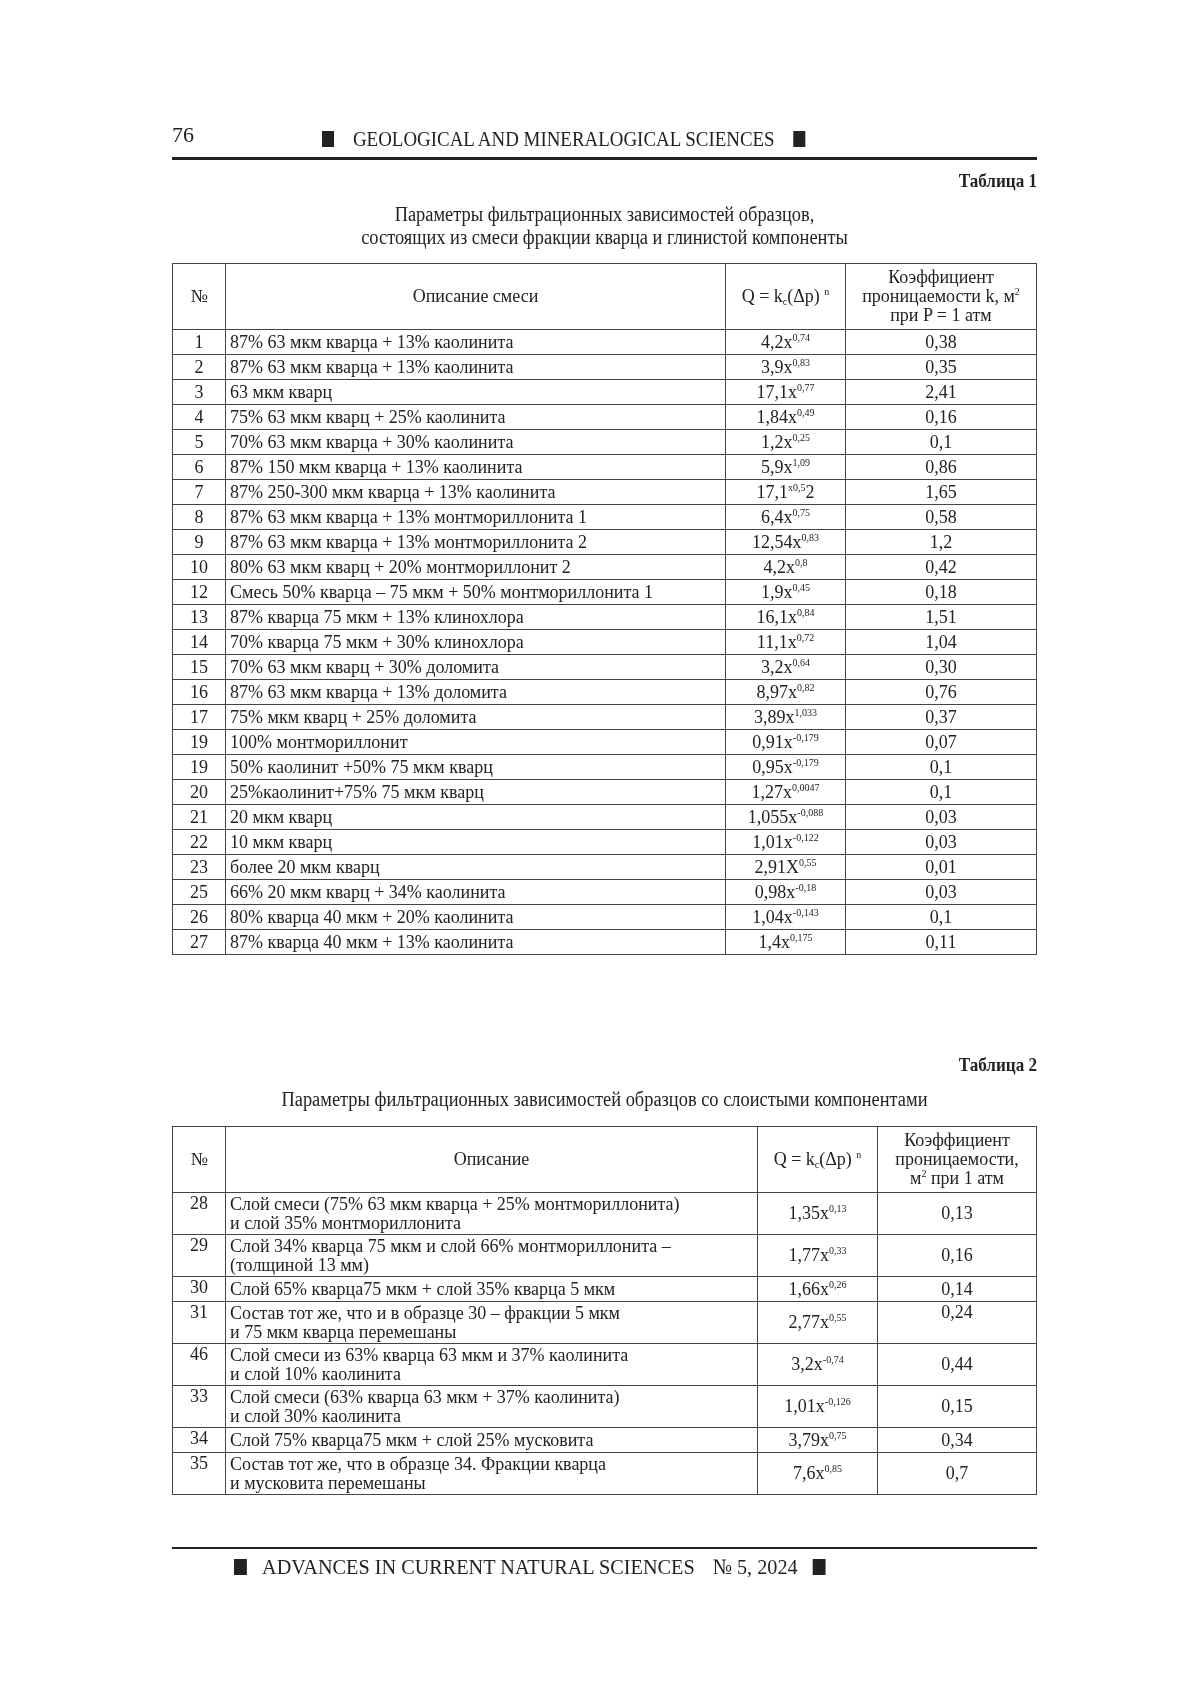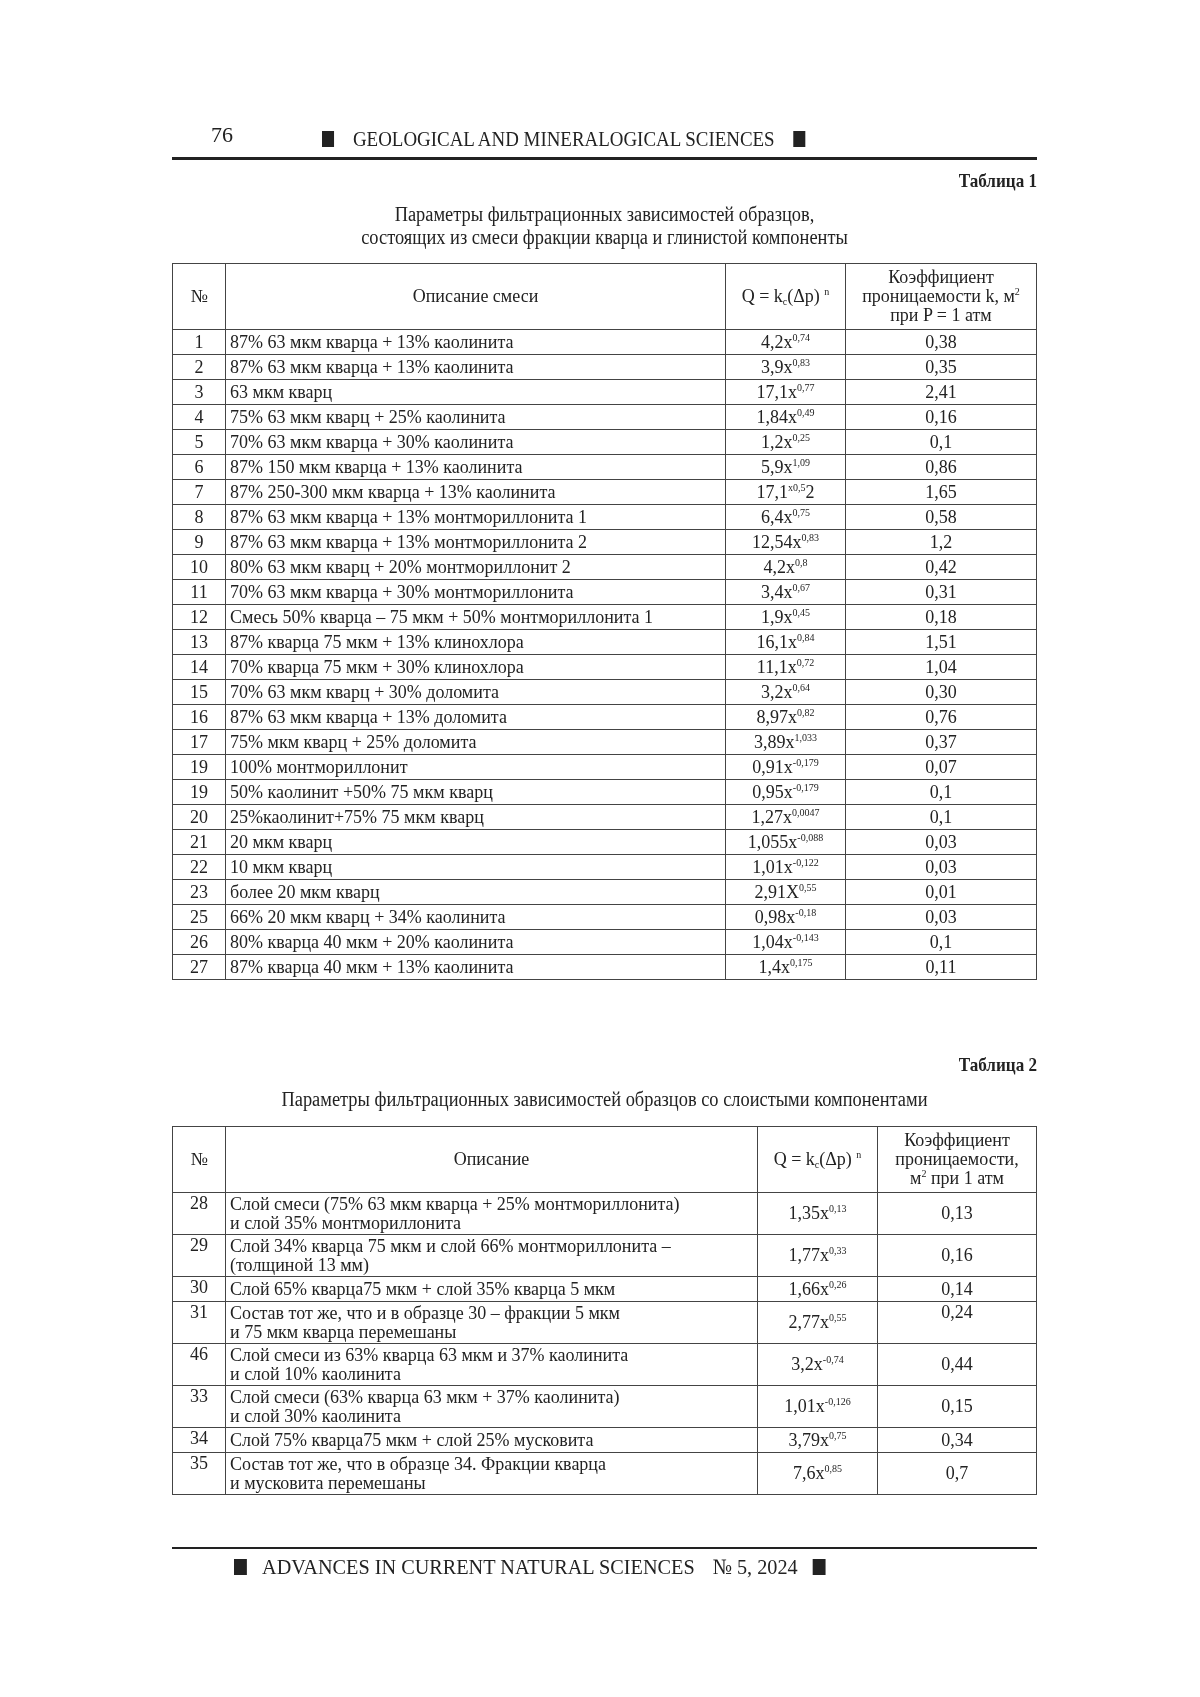--- a/index.html
+++ b/index.html
@@ -1,19 +1,19 @@
 <!DOCTYPE html>
 <html><head>
 <meta charset="utf-8">
 <style>
   html, body { margin: 0; padding: 0; background: #ffffff; }
   body { width: 1200px; height: 1697px; position: relative; font-family: "Liberation Serif", serif; color: #222; }
   .page { position: absolute; left: 0; top: 0; width: 1200px; height: 1697px; }
   .header { position: absolute; left: 172px; top: 118px; width: 865px; height: 40px; }
-  .page-num { position: absolute; left: 0; top: 4px; font-size: 22px; margin-left: 39px; }
+  .page-num { position: absolute; left: 0; top: 4px; font-size: 22px; }
   .running-head { position: absolute; left: 150px; top: 8px; width: 740px; font-size: 22px; letter-spacing: 0px; transform: scaleX(0.86); transform-origin: left center; white-space: nowrap; }
   .sq { display: inline-block; width: 14px; height: 16px; background: #222; vertical-align: -1px; }
   .header-rule { position: absolute; left: 172px; top: 157px; width: 865px; height: 3px; background: #222; }
   .table-label { position: absolute; right: 163px; font-size: 19px; font-weight: bold; transform: scaleX(0.9); transform-origin: right center; }
   .caption { position: absolute; left: 172px; width: 865px; text-align: center; font-size: 20px; line-height: 23px; transform: scaleX(0.92); transform-origin: center; }
   table { position: absolute; left: 172px; width: 864px; border-collapse: collapse; font-size: 18px; table-layout: fixed; }
   td, th { border: 1px solid #444; padding: 0 4px; font-weight: normal; vertical-align: middle; }
   th { text-align: center; line-height: 19px; }
   td.num { text-align: center; }
   td.desc { text-align: left; white-space: nowrap; overflow: hidden; }
@@ -123,26 +123,20 @@
           <td class="eq"><span>12,54x</span><sup>0,83</sup><span></span></td>
           <td class="val">1,2</td>
         </tr>
         <tr>
           <td class="num">10</td>
           <td class="desc">80% 63 мкм кварц + 20% монтмориллонит 2</td>
           <td class="eq"><span>4,2x</span><sup>0,8</sup><span></span></td>
           <td class="val">0,42</td>
         </tr>
         <tr>
-          <td class="num">11</td>
-          <td class="desc">70% 63 мкм кварца + 30% монтмориллонита</td>
-          <td class="eq"><span>3,4x</span><sup>0,67</sup><span></span></td>
-          <td class="val">0,31</td>
-        </tr>
-        <tr>
           <td class="num">12</td>
           <td class="desc">Смесь 50% кварца – 75 мкм + 50% монтмориллонита 1</td>
           <td class="eq"><span>1,9x</span><sup>0,45</sup><span></span></td>
           <td class="val">0,18</td>
         </tr>
         <tr>
           <td class="num">13</td>
           <td class="desc">87% кварца 75 мкм + 13% клинохлора</td>
           <td class="eq"><span>16,1x</span><sup>0,84</sup><span></span></td>
           <td class="val">1,51</td>

